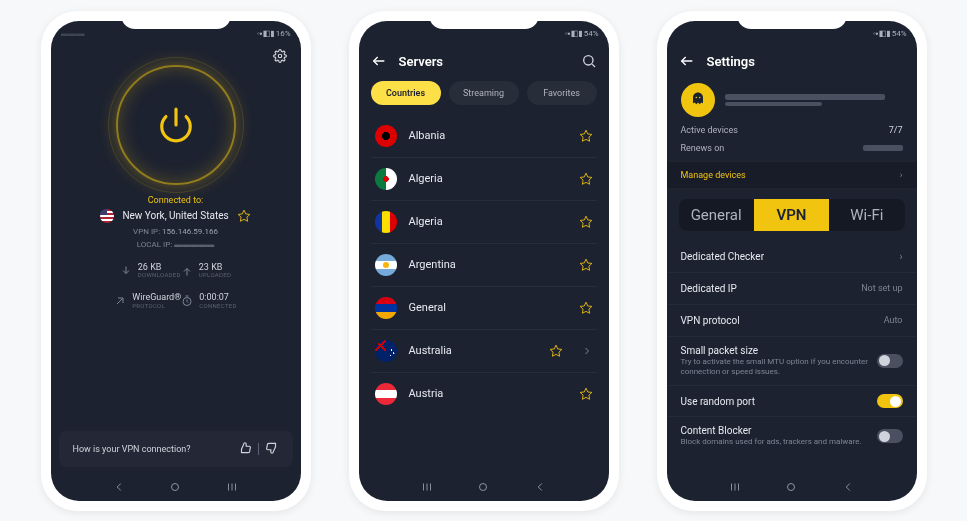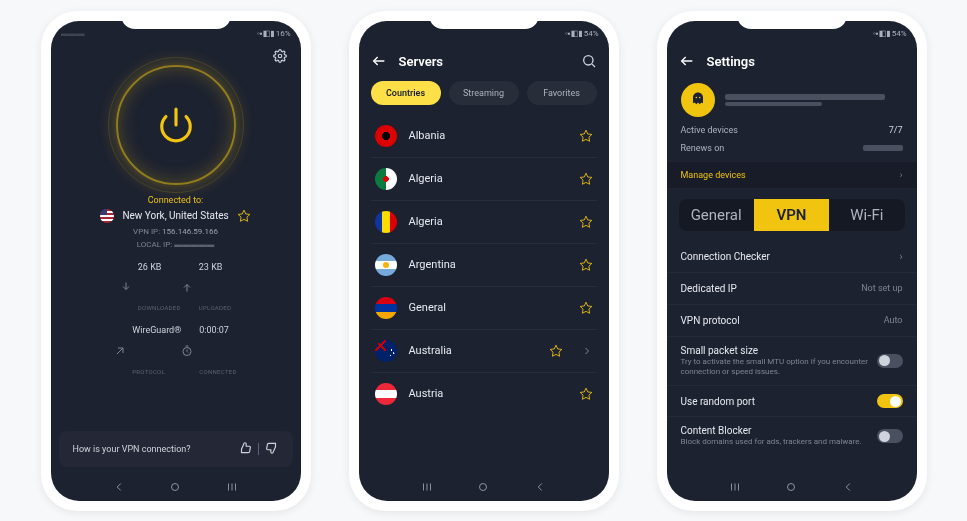--- a/index.html
+++ b/index.html
@@ -20,21 +20,21 @@
   .power-ring::before { content:""; position:absolute; inset:-10px; border-radius:50%; border:1px solid rgba(241,196,15,0.15); }
   .connected-label { color:#f1c40f; font-size:9px; margin-top:10px; }
   .location-row { display:flex; align-items:center; justify-content:center; gap:8px; margin-top:4px; }
   .flag-dot { width:14px; height:14px; border-radius:50%; background:#bbb; display:inline-block; }
   .loc-text { color:#e6e9f0; font-size:10px; }
   .ip-line { text-align:center; font-size:8px; color:#9aa1b0; margin-top:4px; }
   .ip-line .lbl { color:#7d8494; }
   .ip-line.local { color:#5b6170; }
   .stats-row { display:flex; justify-content:space-around; margin-top:14px; padding:0 20px; }
   .stat { display:flex; align-items:center; gap:6px; }
-  .stat .txt { display:flex; flex-direction:column; line-height:1.1;gap:33px; }
+  .stat .txt { display:flex; flex-direction:column; line-height:1.1; }
   .stat .val { color:#cfd3dc; font-size:9px; }
   .stat .sub { color:#5b6170; font-size:6px; letter-spacing:0.3px; }
   .s1-spacer { flex:1; }
   .feedback-row { display:flex; align-items:center; justify-content:space-between; padding:10px 14px; font-size:9px; color:#cfd3dc; background:rgba(255,255,255,0.03); border-radius:8px; margin:0 8px 6px 8px; }
   .feedback-row .thumbs { display:flex; align-items:center; gap:6px; color:#cfd3dc; }
   .divider { width:1px; height:12px; background:#5b6170; }
 
   
   .titlebar { display:flex; align-items:center; padding:8px 12px 4px 12px; gap:12px; }
   .title { color:#fff; font-size:13px; font-weight:600; flex:1; }
@@ -339,21 +339,21 @@
     <div class="manage-row">
       <span>Manage devices</span>
       <span class="chev">›</span>
     </div>
     <div class="seg">
       <div class="sitem">General</div>
       <div class="sitem active">VPN</div>
       <div class="sitem">Wi-Fi</div>
     </div>
     <div class="setting-row">
-      <span>Connection Checker</span>
+      <span>Dedicated Checker</span>
       <span class="chev">›</span>
     </div>
     <div class="setting-row">
       <span>Dedicated IP</span>
       <span class="rv">Not set up</span>
     </div>
     <div class="setting-row">
       <span>VPN protocol</span>
       <span class="rv">Auto</span>
     </div>

